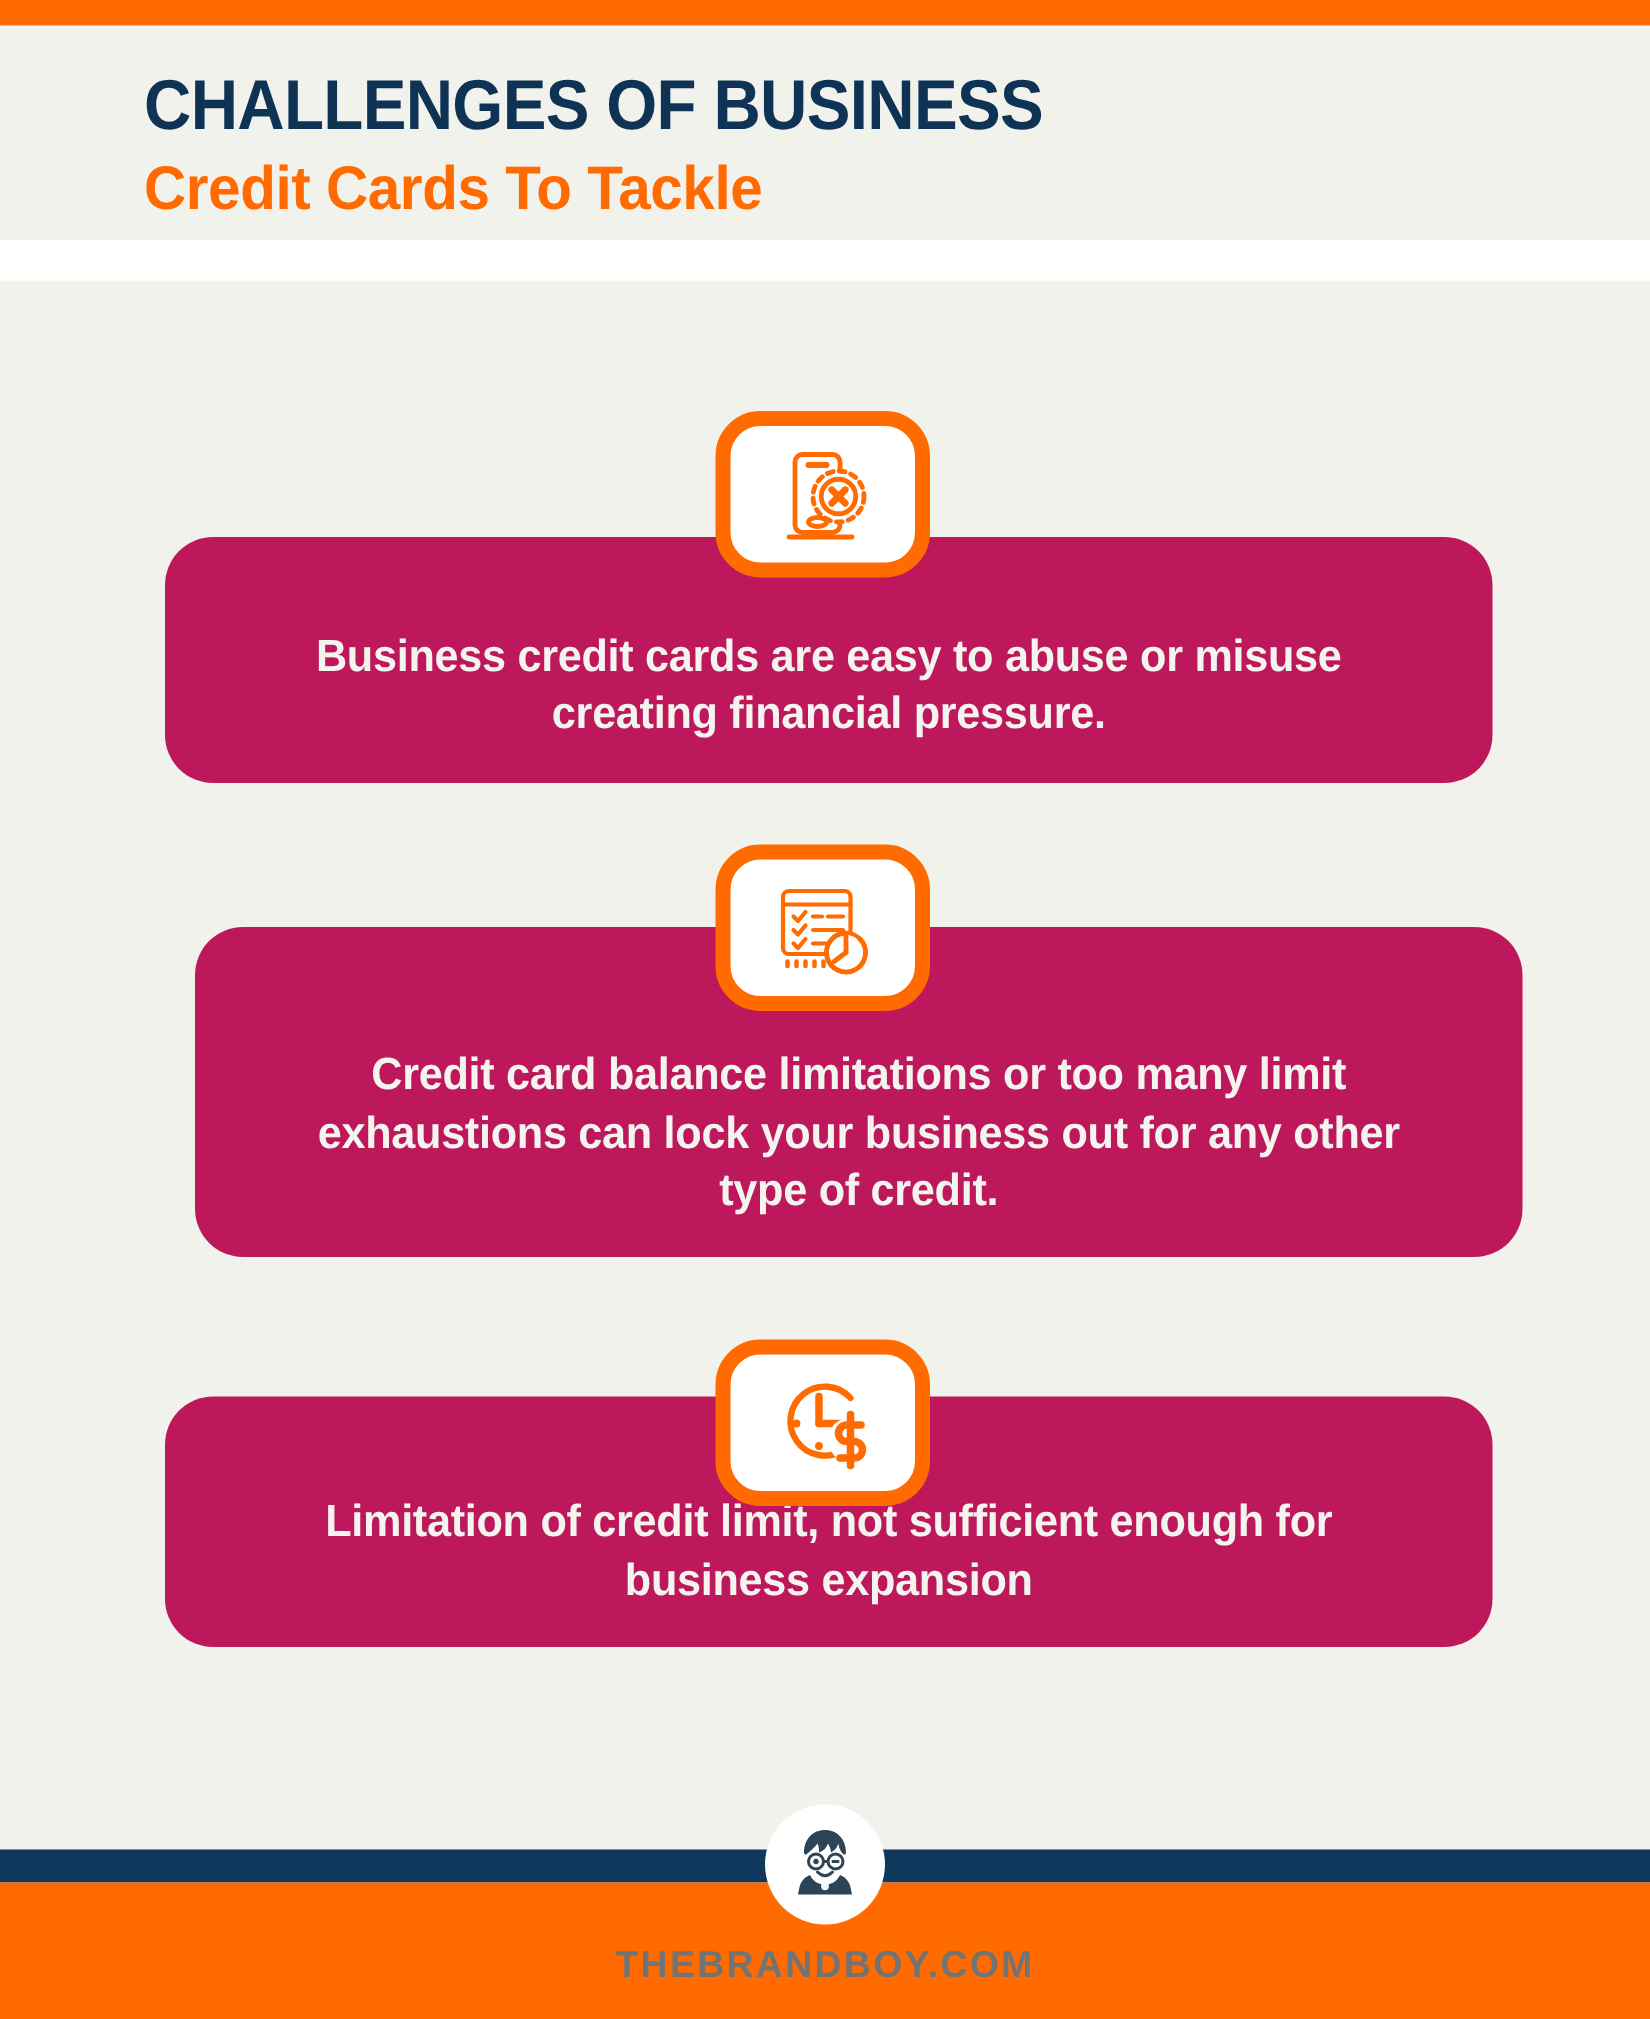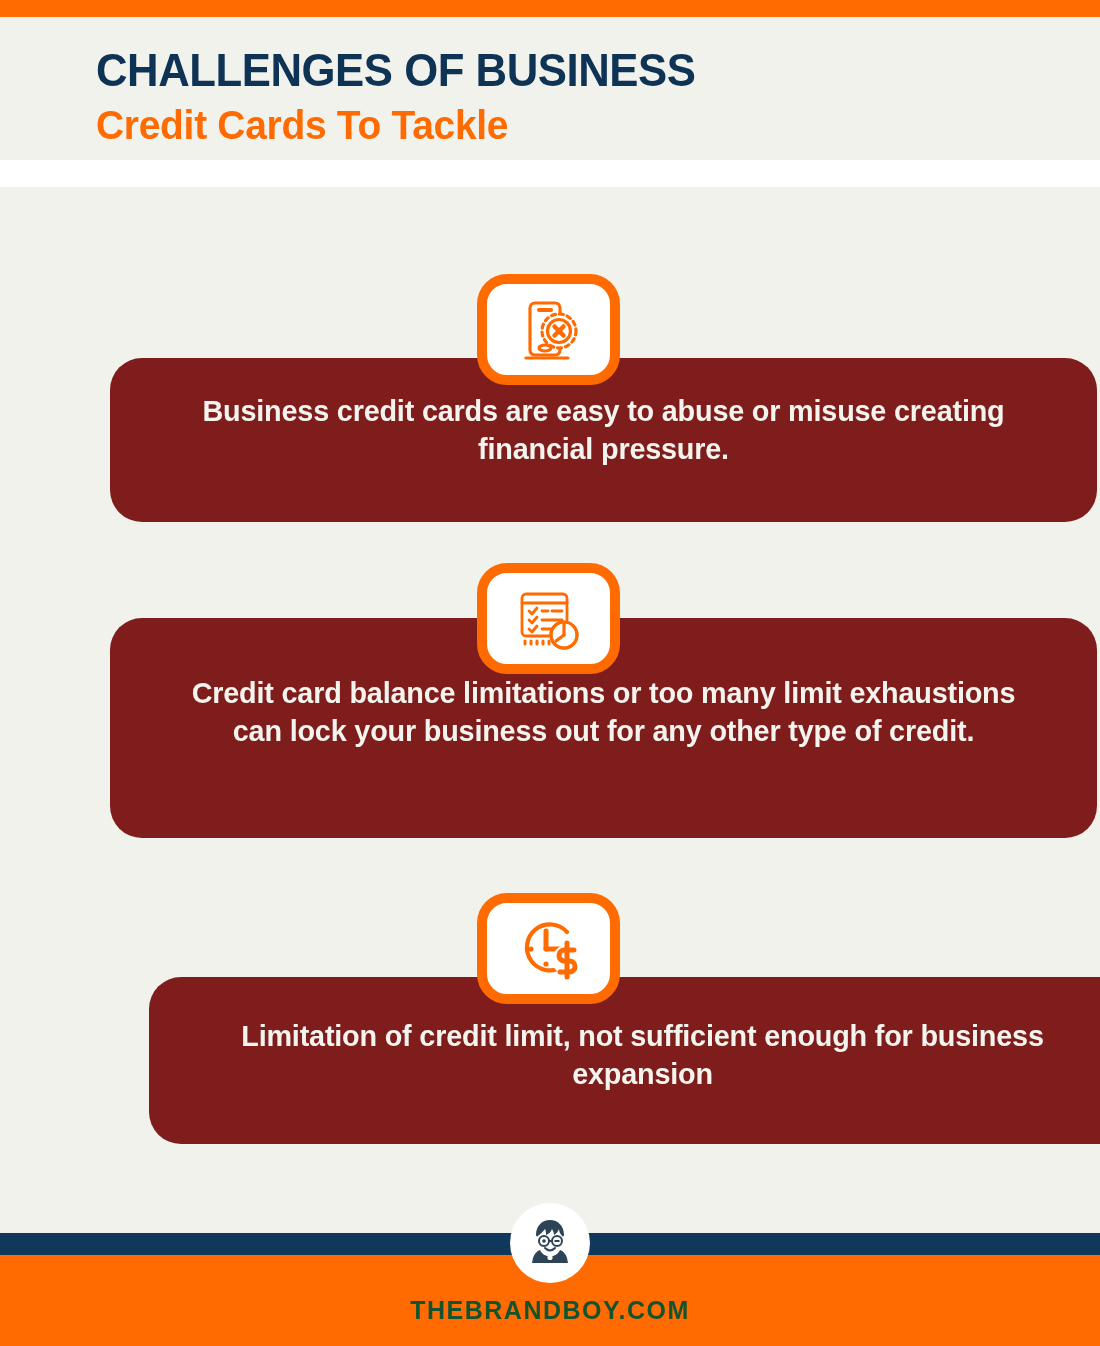--- a/index.html
+++ b/index.html
@@ -28,37 +28,37 @@
   }
   .h-sub{
     font-size:41px;font-weight:bold;letter-spacing:-0.3px;
     color:#ff6b00;line-height:1.0;margin:0;
     font-family:"Liberation Sans", sans-serif;
     transform:scaleX(0.95);transform-origin:left center;
   }
 
   
   .card{
-    position:absolute;left:110px;width:987px;
-    background:#7f1d1d;border-radius:32px;
+    position:absolute;left:110px;width:885px;
+    background:#be185d;border-radius:32px;
     box-sizing:border-box;
-    display:flex;justify-content:center;
+    display:flex;align-items:center;justify-content:center;
   }
   .card-text{
     color:#f4f4ef;font-weight:bold;
     font-size:30px;line-height:1.28;
     text-align:center;
     letter-spacing:-0.2px;
     padding:0 40px;
     transform:scaleX(0.96);
     font-family:"Liberation Sans", sans-serif;
   }
   #card1{top:358px;height:164px;}
-  #card2{top:618px;height:220px;}
-  #card3{top:977px;height:167px;margin-left:39px;}
+  #card2{top:618px;height:220px;margin-left:20px;}
+  #card3{top:931px;height:167px;}
   #card1 .card-text{padding-top:34px;}
   #card2 .card-text{padding-top:56px;}
   #card3 .card-text{padding-top:40px;}
 
   
   .icon-tile{
     position:absolute;left:477px;width:143px;height:111px;
     background:#ffffff;border:10px solid #ff6b00;border-radius:30px;
     box-sizing:border-box;
     display:flex;align-items:center;justify-content:center;
@@ -73,21 +73,21 @@
   .footer-navy{position:absolute;left:0;top:1233px;width:1100px;height:22px;background:#10375c;}
   .footer-orange{position:absolute;left:0;top:1255px;width:1100px;height:91px;background:#ff6b00;}
   .logo-circle{
     position:absolute;left:510px;top:1203px;width:80px;height:80px;
     background:#ffffff;border-radius:50%;
     display:flex;align-items:center;justify-content:center;
     z-index:6;
   }
   .footer-url{
     position:absolute;left:0;top:1296px;width:1100px;
-    text-align:center;color:#14532d;font-weight:bold;
+    text-align:center;color:#737373;font-weight:bold;
     font-size:25px;letter-spacing:1.5px;
     font-family:"Liberation Sans", sans-serif;
   }
 </style>
 </head>
 <body>
 
 <div class="canvas">
 
   <div class="top-strip"></div>

